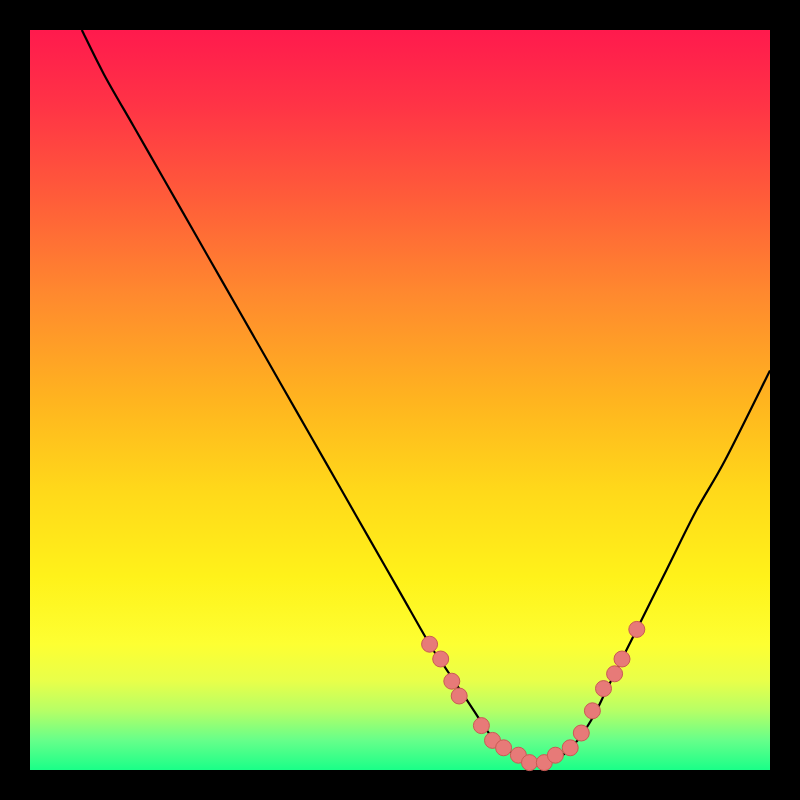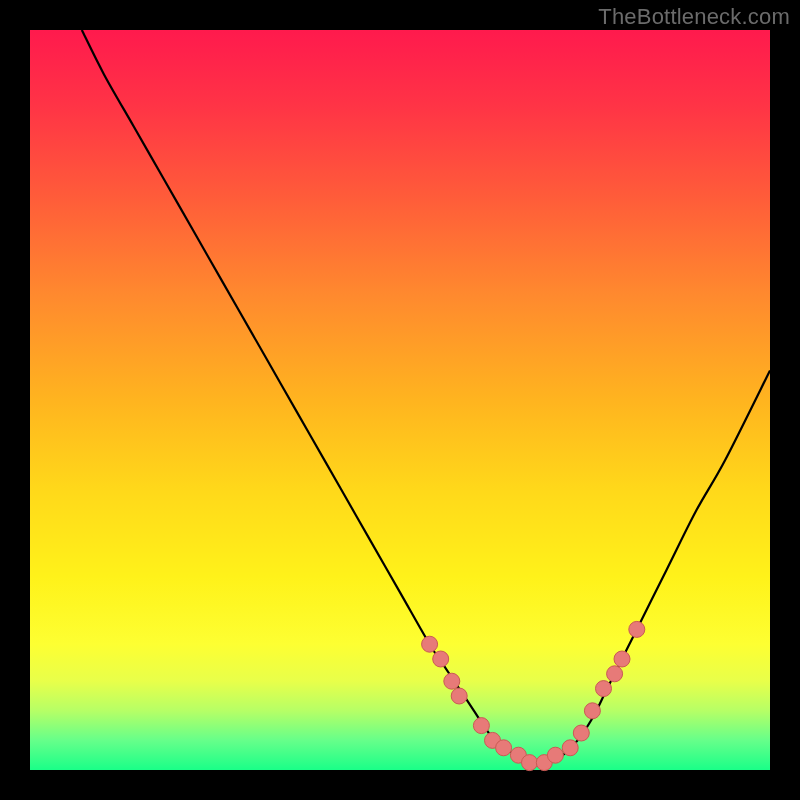--- a/index.html
+++ b/index.html
@@ -79,14 +79,13 @@
           <circle cx="540.2" cy="717.8" r="8" fill="#e77a78" stroke="#ca5a54" stroke-width="1"></circle>
           <circle cx="551.3" cy="703.0" r="8" fill="#e77a78" stroke="#ca5a54" stroke-width="1"></circle>
           <circle cx="562.4" cy="680.8" r="8" fill="#e77a78" stroke="#ca5a54" stroke-width="1"></circle>
           <circle cx="573.5" cy="658.6" r="8" fill="#e77a78" stroke="#ca5a54" stroke-width="1"></circle>
           <circle cx="584.6" cy="643.8" r="8" fill="#e77a78" stroke="#ca5a54" stroke-width="1"></circle>
           <circle cx="592.0" cy="629.0" r="8" fill="#e77a78" stroke="#ca5a54" stroke-width="1"></circle>
           <circle cx="606.8" cy="599.4" r="8" fill="#e77a78" stroke="#ca5a54" stroke-width="1"></circle>
         </g>
     </svg>
   </div>
-  <div class="watermark">TheBottleneck.com</div>
 </div>
 
 </body></html>

